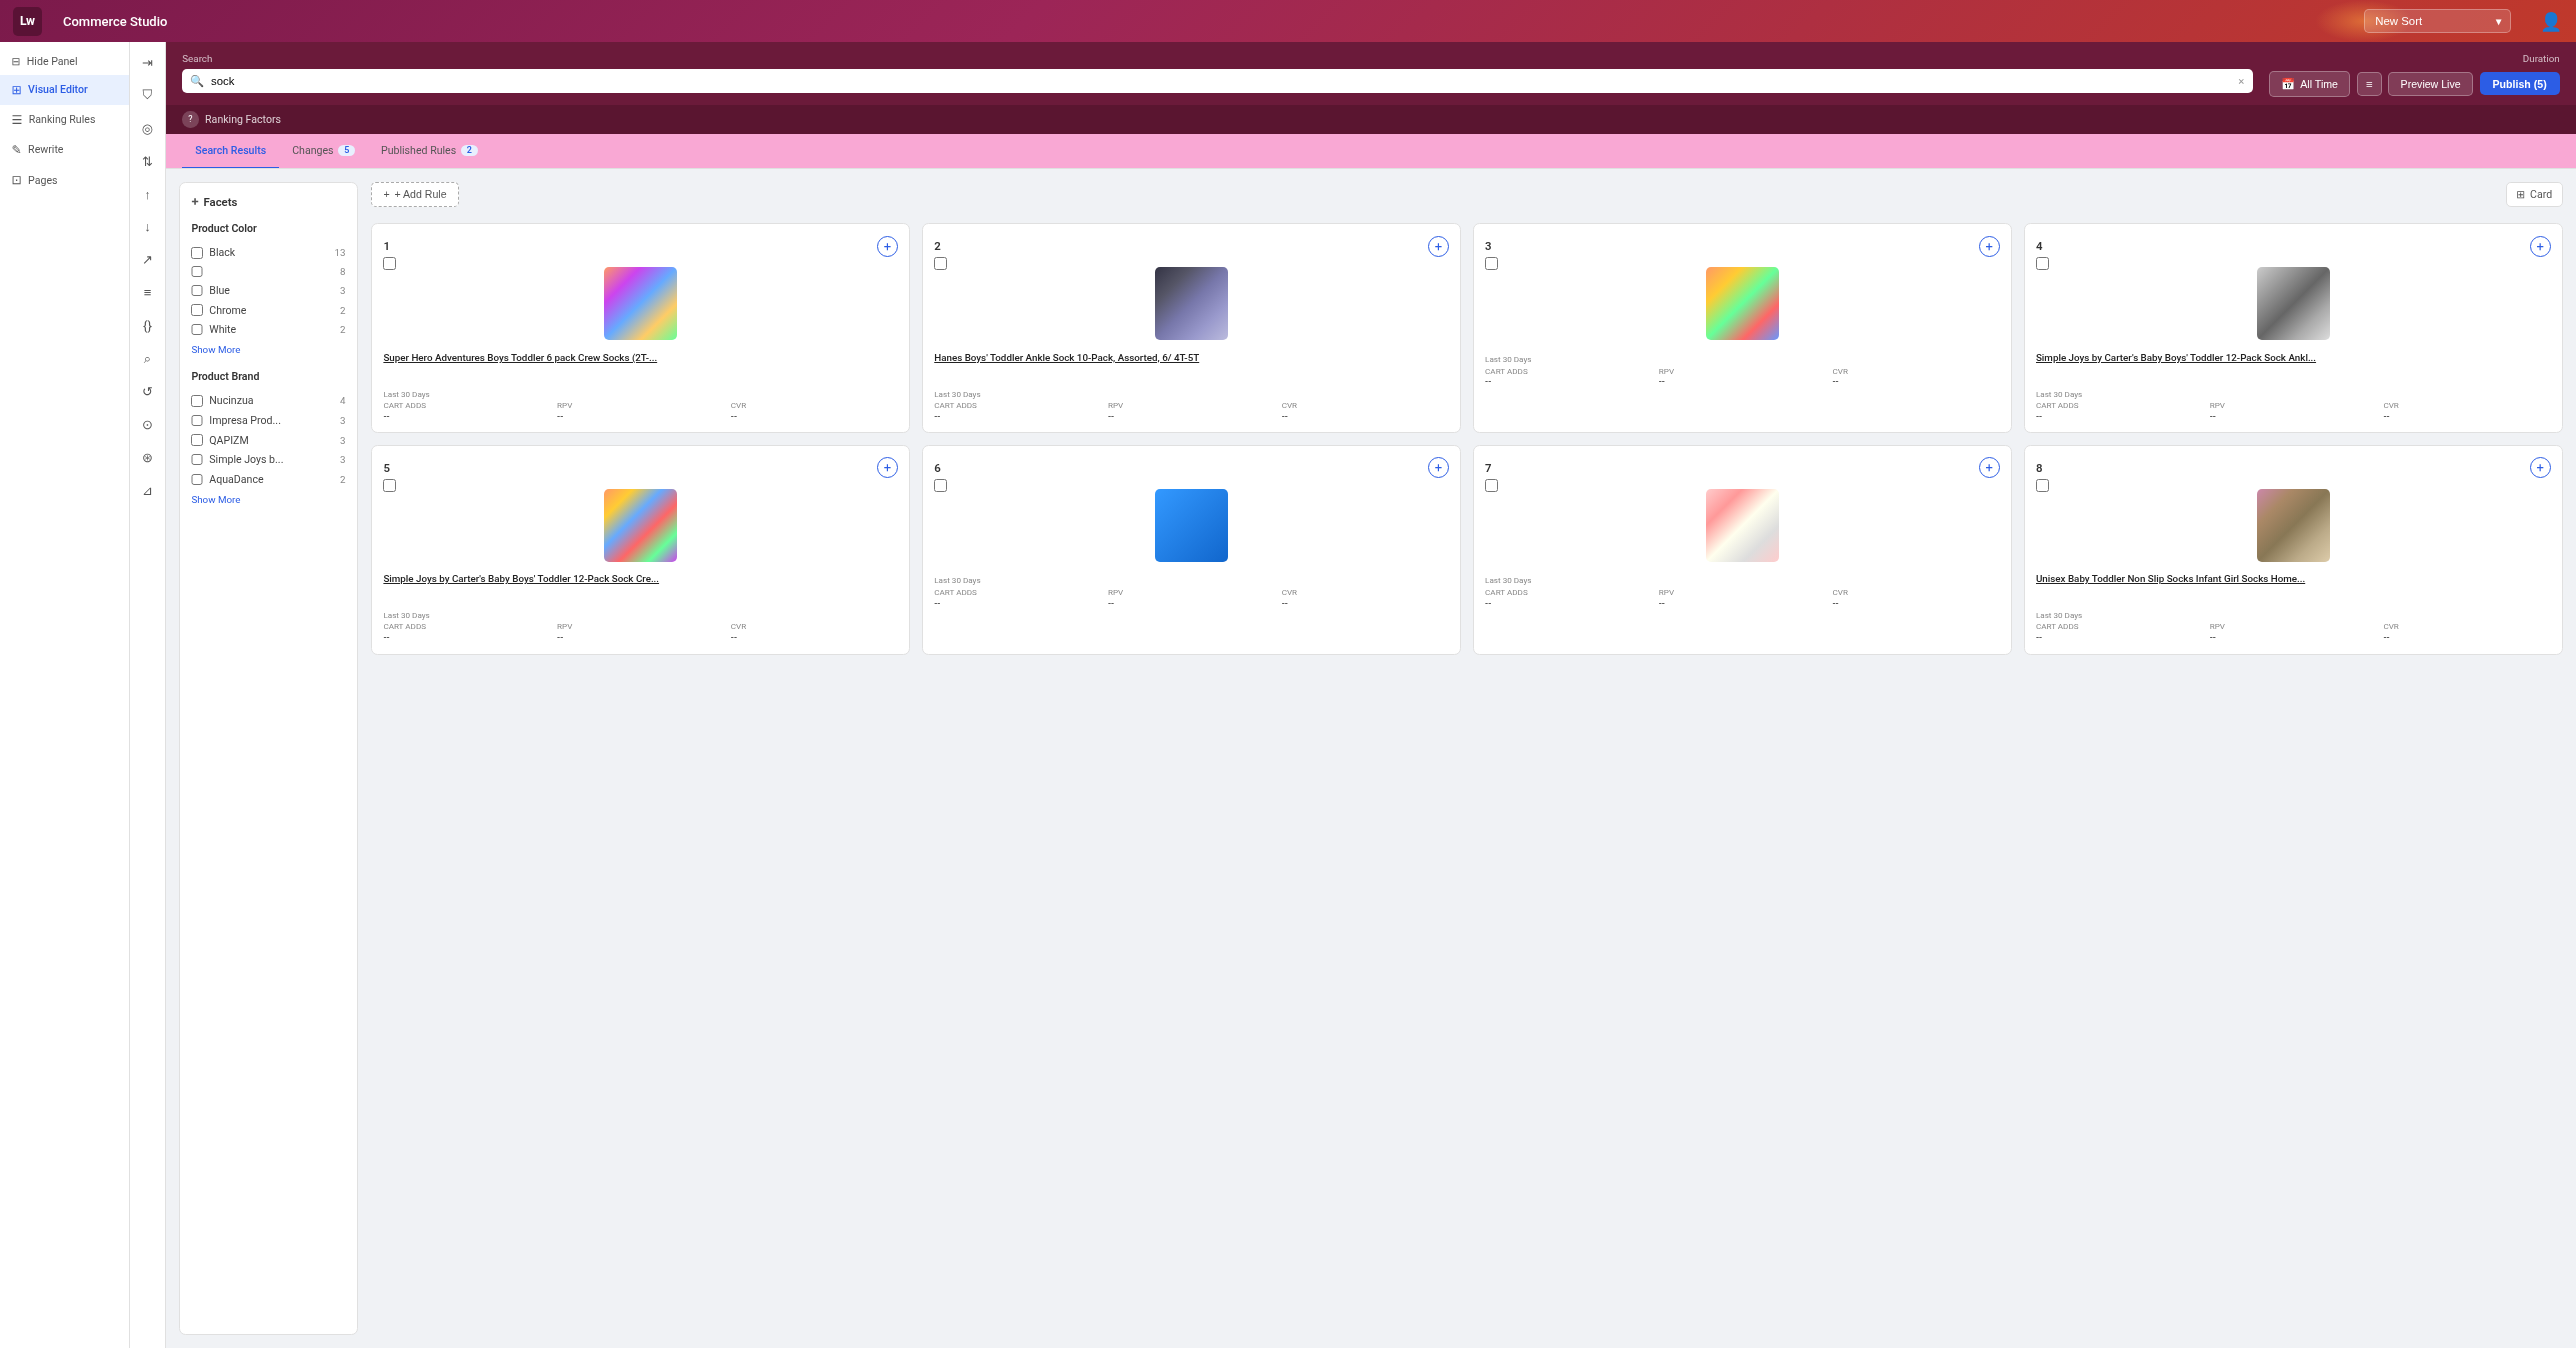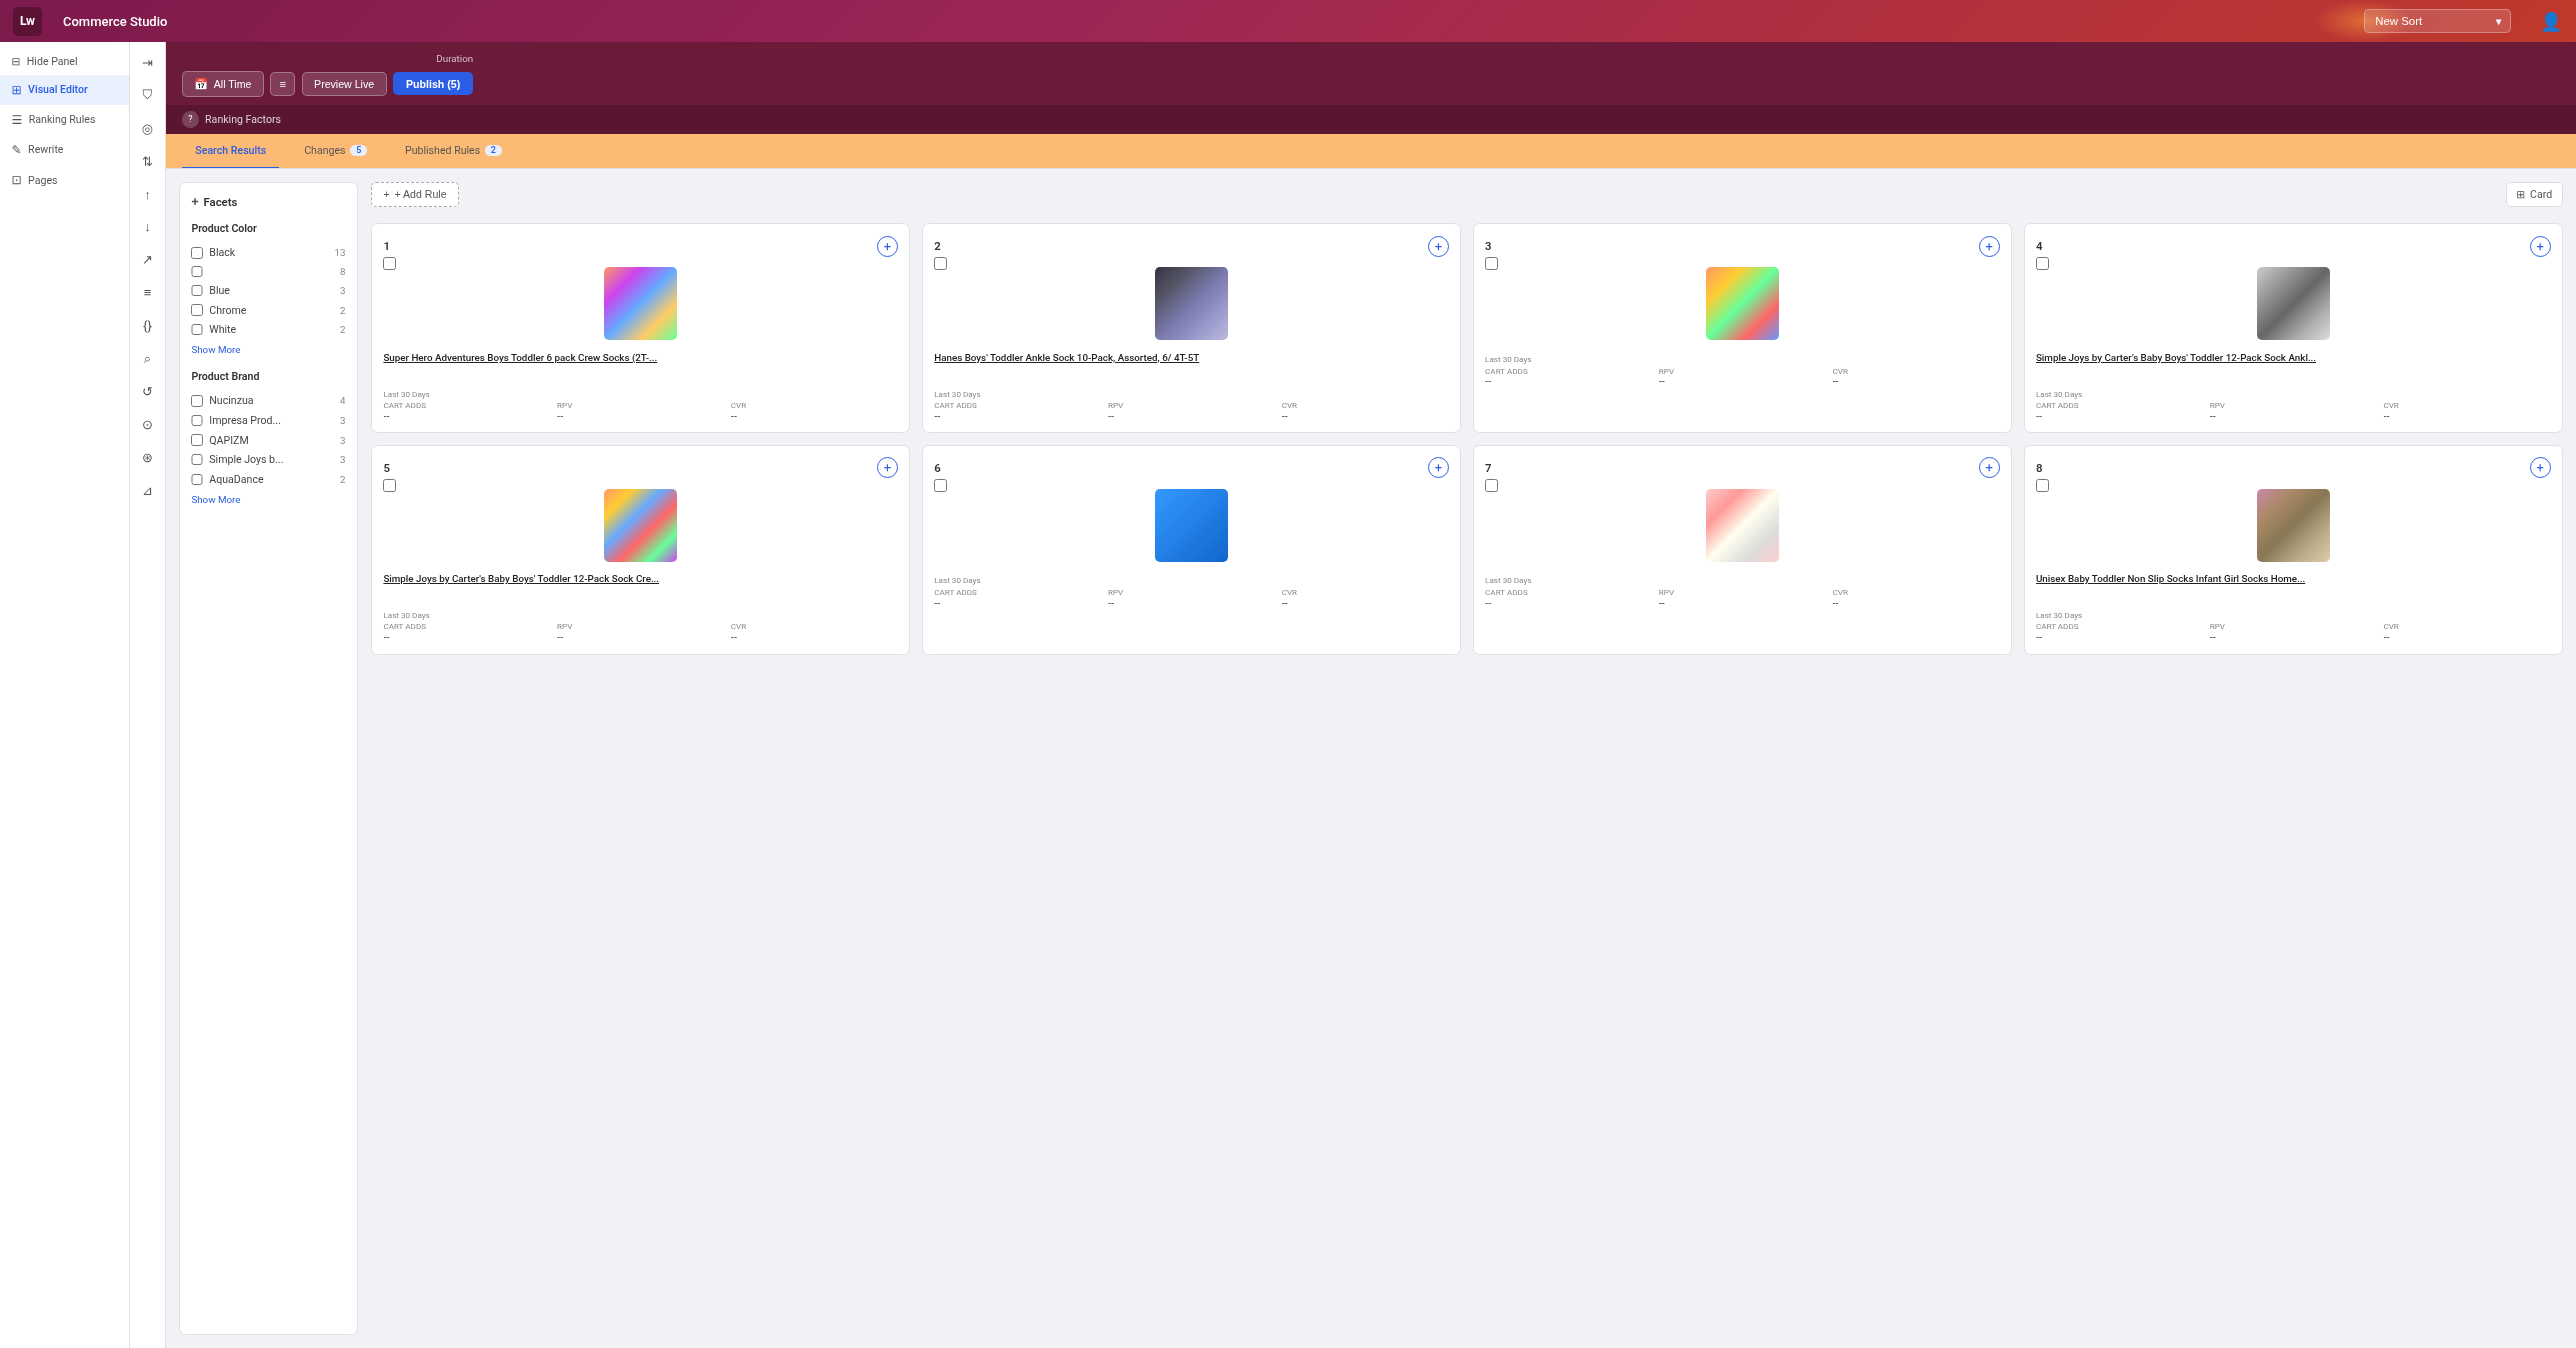--- a/index.html
+++ b/index.html
@@ -212,26 +212,26 @@
       background: rgba(255,255,255,0.2);
       border-radius: 50%;
       width: 16.3px; height: 16.3px;
       display: flex; align-items: center; justify-content: center;
       font-size: 9px;
       color: #fff;
     }
 
     
     .tabs-bar {
-      background: #fdba74;
+      background: #f9a8d4;
       border-bottom: 0.8px solid #e0e0e0;
       display: flex;
       align-items: center;
       padding: 0 16.3px;
-      gap: 12px;
+      gap: 0;
     }
     .tab-item {
       padding: 9.8px 13px;
       font-size: 10.6px;
       color: #555;
       cursor: pointer;
       border-bottom: 1.6px solid transparent;
       display: flex; align-items: center; gap: 4.9px;
     }
     .tab-item.active {
@@ -466,20 +466,28 @@
     <div class="icon-btn">⌕</div>
     <div class="icon-btn">↺</div>
     <div class="icon-btn">⊙</div>
     <div class="icon-btn">⊛</div>
     <div class="icon-btn">⊿</div>
   </div>
 
   <div class="main-content">
 
     <div class="search-header">
+      <div class="search-section">
+        <div class="search-label">Search</div>
+        <div class="search-box">
+          <span style="color:#aaa;font-size:11.4px;">🔍</span>
+          <input type="text" value="sock" style="">
+          <span class="clear-btn">×</span>
+        </div>
+      </div>
       <div class="duration-section">
         <div class="duration-label">Duration</div>
         <div class="duration-controls">
           <button class="duration-btn">
             <span class="cal-icon">📅</span>
             <span>All Time</span>
           </button>
           <button class="filter-btn">≡</button>
           <button class="preview-btn">Preview Live</button>
           <button class="publish-btn">Publish (5)</button>

